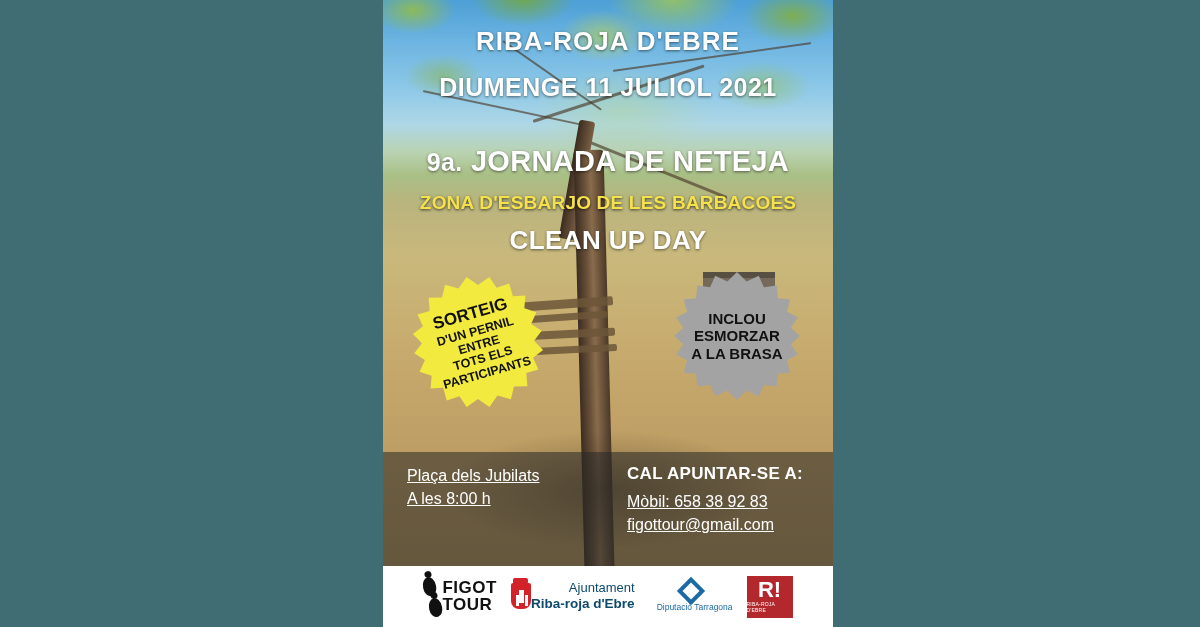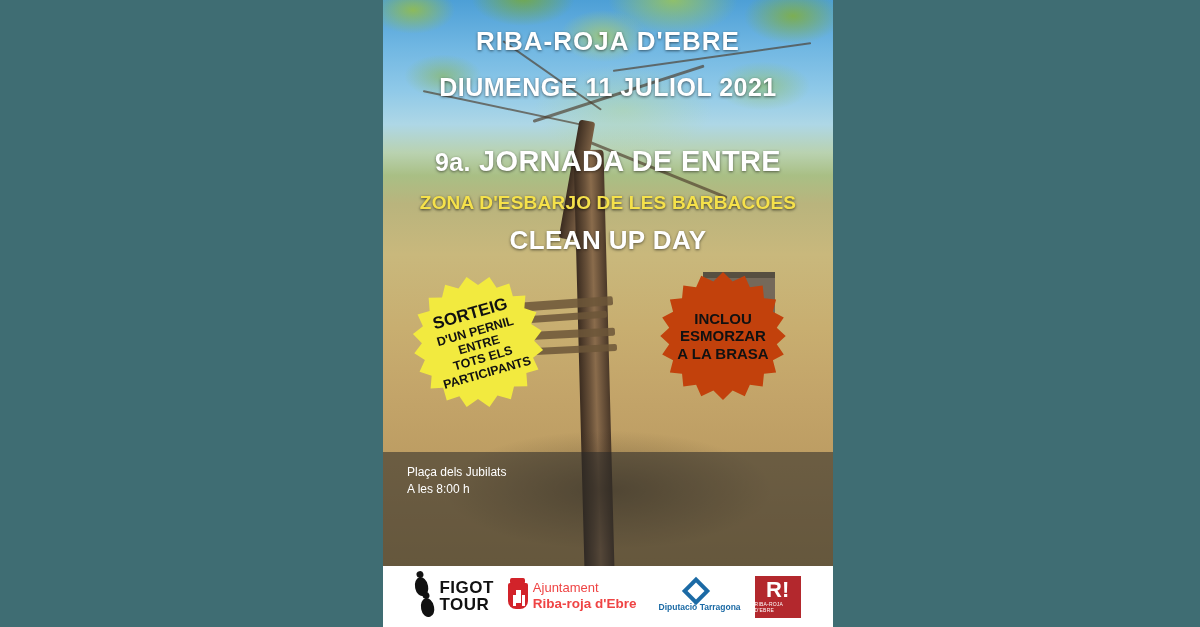--- a/index.html
+++ b/index.html
@@ -188,25 +188,25 @@
     background: #f2ea3f;
     transform: rotate(-10deg);
     font-size: 12.5px;
   }
   #badge-left .big {
     font-size: 17px;
     display: block;
     margin-bottom: 1px;
   }
   #badge-right {
-    left: 276px;
+    left: 290px;
     top: 272px;
     width: 128px;
     height: 128px;
-    background: #c2410c;
+    background: #a3a3a3;
     font-size: 15px;
   }
   
   #info-bar {
     position: absolute;
     left: 0;
     top: 452px;
     width: 450px;
     height: 114px;
     background: rgba(40,40,40,.55);
@@ -219,41 +219,41 @@
     box-sizing: border-box;
   }
   .info-col.right { padding-left: 14px; }
   .info-head {
     font-size: 17px;
     font-weight: bold;
     letter-spacing: .3px;
     margin-bottom: 6px;
   }
   .info-line {
-    font-size: 12px;
+    font-size: 16px;
     line-height: 1.45;
     font-weight: 500;
+    text-decoration: underline;
   }
   
   #logo-strip {
     position: absolute;
     left: 0;
     top: 566px;
     width: 450px;
     height: 61px;
     background: #ffffff;
     display: flex;
     align-items: center;
     justify-content: center;
     gap: 14px;
   }
   .logo {
     display: flex;
     align-items: center;
-    gap: 5px;
   }
   
   #logo-figot .marks {
     display: flex;
     flex-direction: column;
     gap: 2px;
   }
   .footprint {
     width: 13px;
     height: 19px;
@@ -295,21 +295,22 @@
   #logo-ajuntament .shield::after {
     content: "";
     position: absolute;
     left: 8px; top: 7px;
     width: 5px; height: 13px;
     background: #fff;
     box-shadow: -4px 4px 0 -1px #fff, 5px 4px 0 -1px #fff;
   }
   #logo-ajuntament .txt {
     line-height: 1.15;
-    color: #ef4444;
+    color: #0c4a6e;
+    text-align: right;
   }
   #logo-ajuntament .l1 { font-size: 13px; }
   #logo-ajuntament .l2 { font-size: 13.5px; font-weight: bold; }
   
   #logo-diputacio {
     flex-direction: column;
     gap: 1px;
     align-items: center;
   }
   #logo-diputacio .mark {
@@ -320,21 +321,21 @@
   }
   #logo-diputacio .mark::after {
     content: "";
     position: absolute;
     left: 4px; top: 4px;
     width: 12px; height: 12px;
     background: #fff;
   }
   #logo-diputacio .cap {
     font-size: 8.5px;
-    font-weight: bold;
+    font-weight: normal;
     color: #1b6aa5;
     white-space: nowrap;
     padding-left: 8px;
   }
   
   #logo-r {
     background: #b3282d;
     width: 46px; height: 42px;
     flex-direction: column;
     justify-content: center;
@@ -379,21 +380,21 @@
       <div class="table" style="left:150px; top:346px; width:84px; height:7px; transform:rotate(-3deg);"></div>
 
       <div id="ground-shadow"></div>
     </div>
 
     <div class="poster-text" id="town-name">RIBA-ROJA D'EBRE</div>
     <div class="poster-text" id="event-date">DIUMENGE 11 JULIOL 2021</div>
 
     <div class="poster-text" id="main-title">
       <span class="lead">9a.</span>
-      <span>JORNADA DE ENTRE</span>
+      <span>JORNADA DE NETEJA</span>
     </div>
 
     <div class="poster-text" id="en-title">CLEAN UP DAY</div>
     <div class="poster-text" id="subtitle">ZONA D'ESBARJO DE LES BARBACOES</div>
 
     <div class="badge" id="badge-left">
       <div style="transform:rotate(-6deg);">
         <span class="big">SORTEIG</span>
         <span>D'UN PERNIL</span><br>
         <span>ENTRE</span><br>
@@ -407,20 +408,25 @@
         <span>INCLOU</span><br>
         <span>ESMORZAR</span><br>
         <span>A LA BRASA</span>
       </div>
     </div>
 
     <div id="info-bar">
       <div class="info-col">
         <div class="info-line">Plaça dels Jubilats</div>
         <div class="info-line">A les 8:00 h</div>
+      </div>
+      <div class="info-col right">
+        <div class="info-head">CAL APUNTAR-SE A:</div>
+        <div class="info-line">Mòbil: 658 38 92 83</div>
+        <div class="info-line">figottour@gmail.com</div>
       </div>
     </div>
 
     <div id="logo-strip">
 
       <div class="logo" id="logo-figot">
         <div class="marks">
           <div class="footprint" style="transform:rotate(-12deg);"></div>
           <div class="footprint" style="transform:rotate(-12deg); margin-left:6px;"></div>
         </div>

